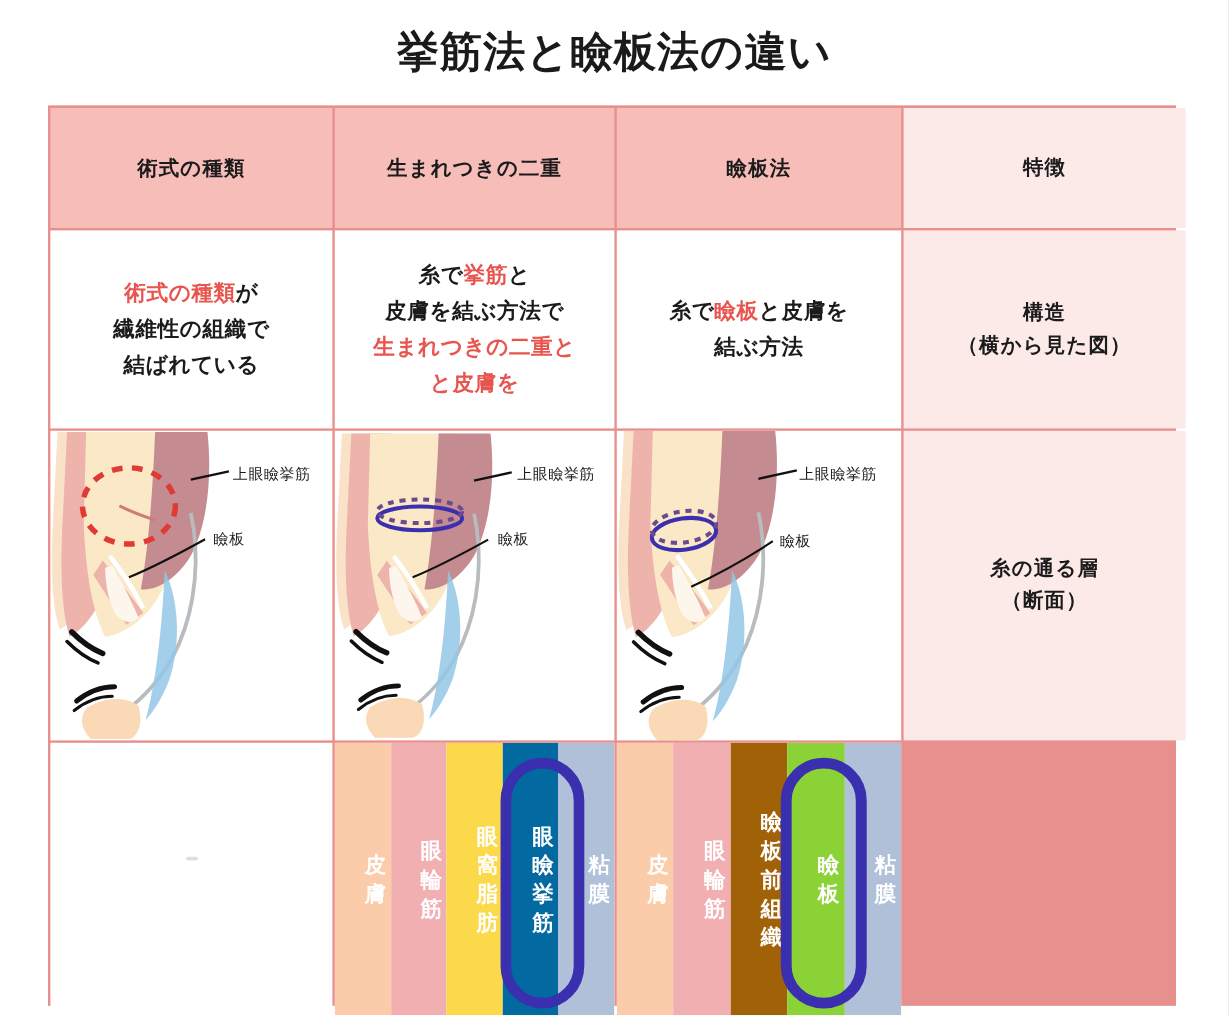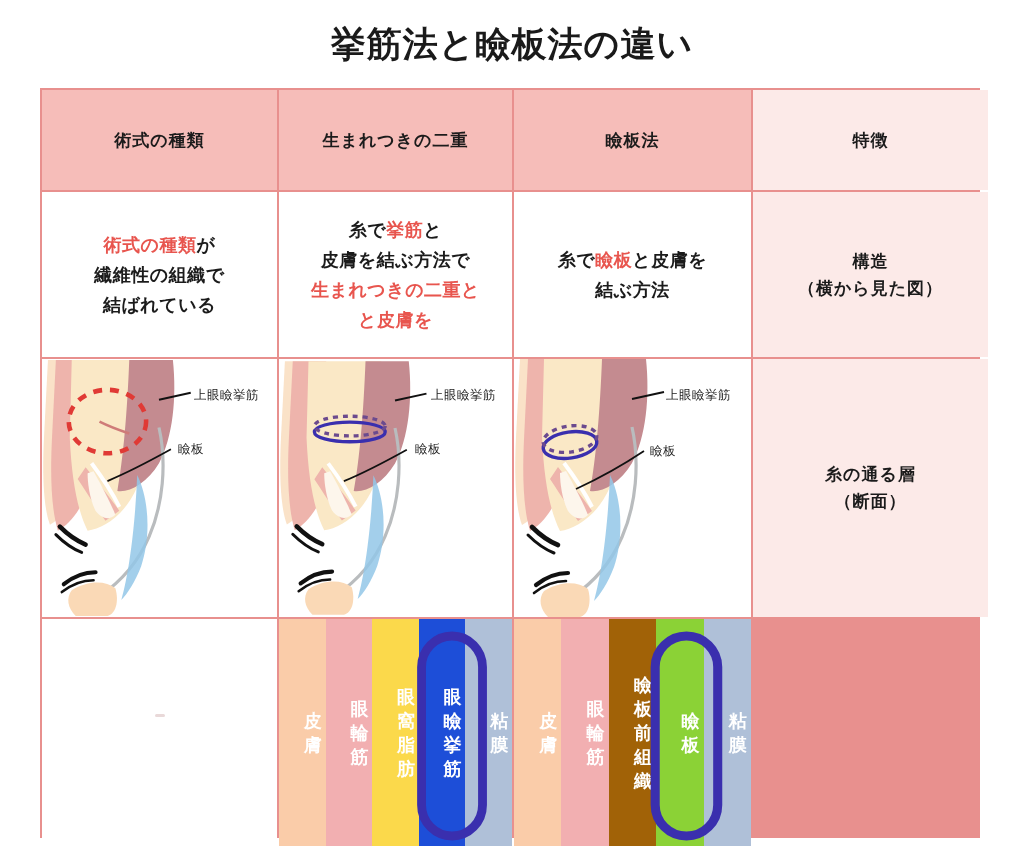--- a/index.html
+++ b/index.html
@@ -233,21 +233,21 @@
       <div class="layers">
         <div class="layer" style="background:#facca9">
             <span>皮膚</span>
           </div>
         <div class="layer" style="background:#f2afb1">
             <span>眼輪筋</span>
           </div>
         <div class="layer" style="background:#fbd94b">
             <span>眼窩脂肪</span>
           </div>
-        <div class="layer" style="background:#1d4ed8">
+        <div class="layer" style="background:#0369a1">
             <span>眼瞼挙筋</span>
           </div>
         <div class="layer" style="background:#afc0d8">
             <span>粘膜</span>
           </div>
       </div>
       <svg class="loop" style="left:0;top:0;width:100%;height:100%;" viewBox="0 0 237 227" preserveAspectRatio="none">
         <rect x="145" y="17" width="62" height="200" rx="31" ry="31" fill="none" stroke="#3a2fae" stroke-width="9"></rect>
       </svg>
     </div>

